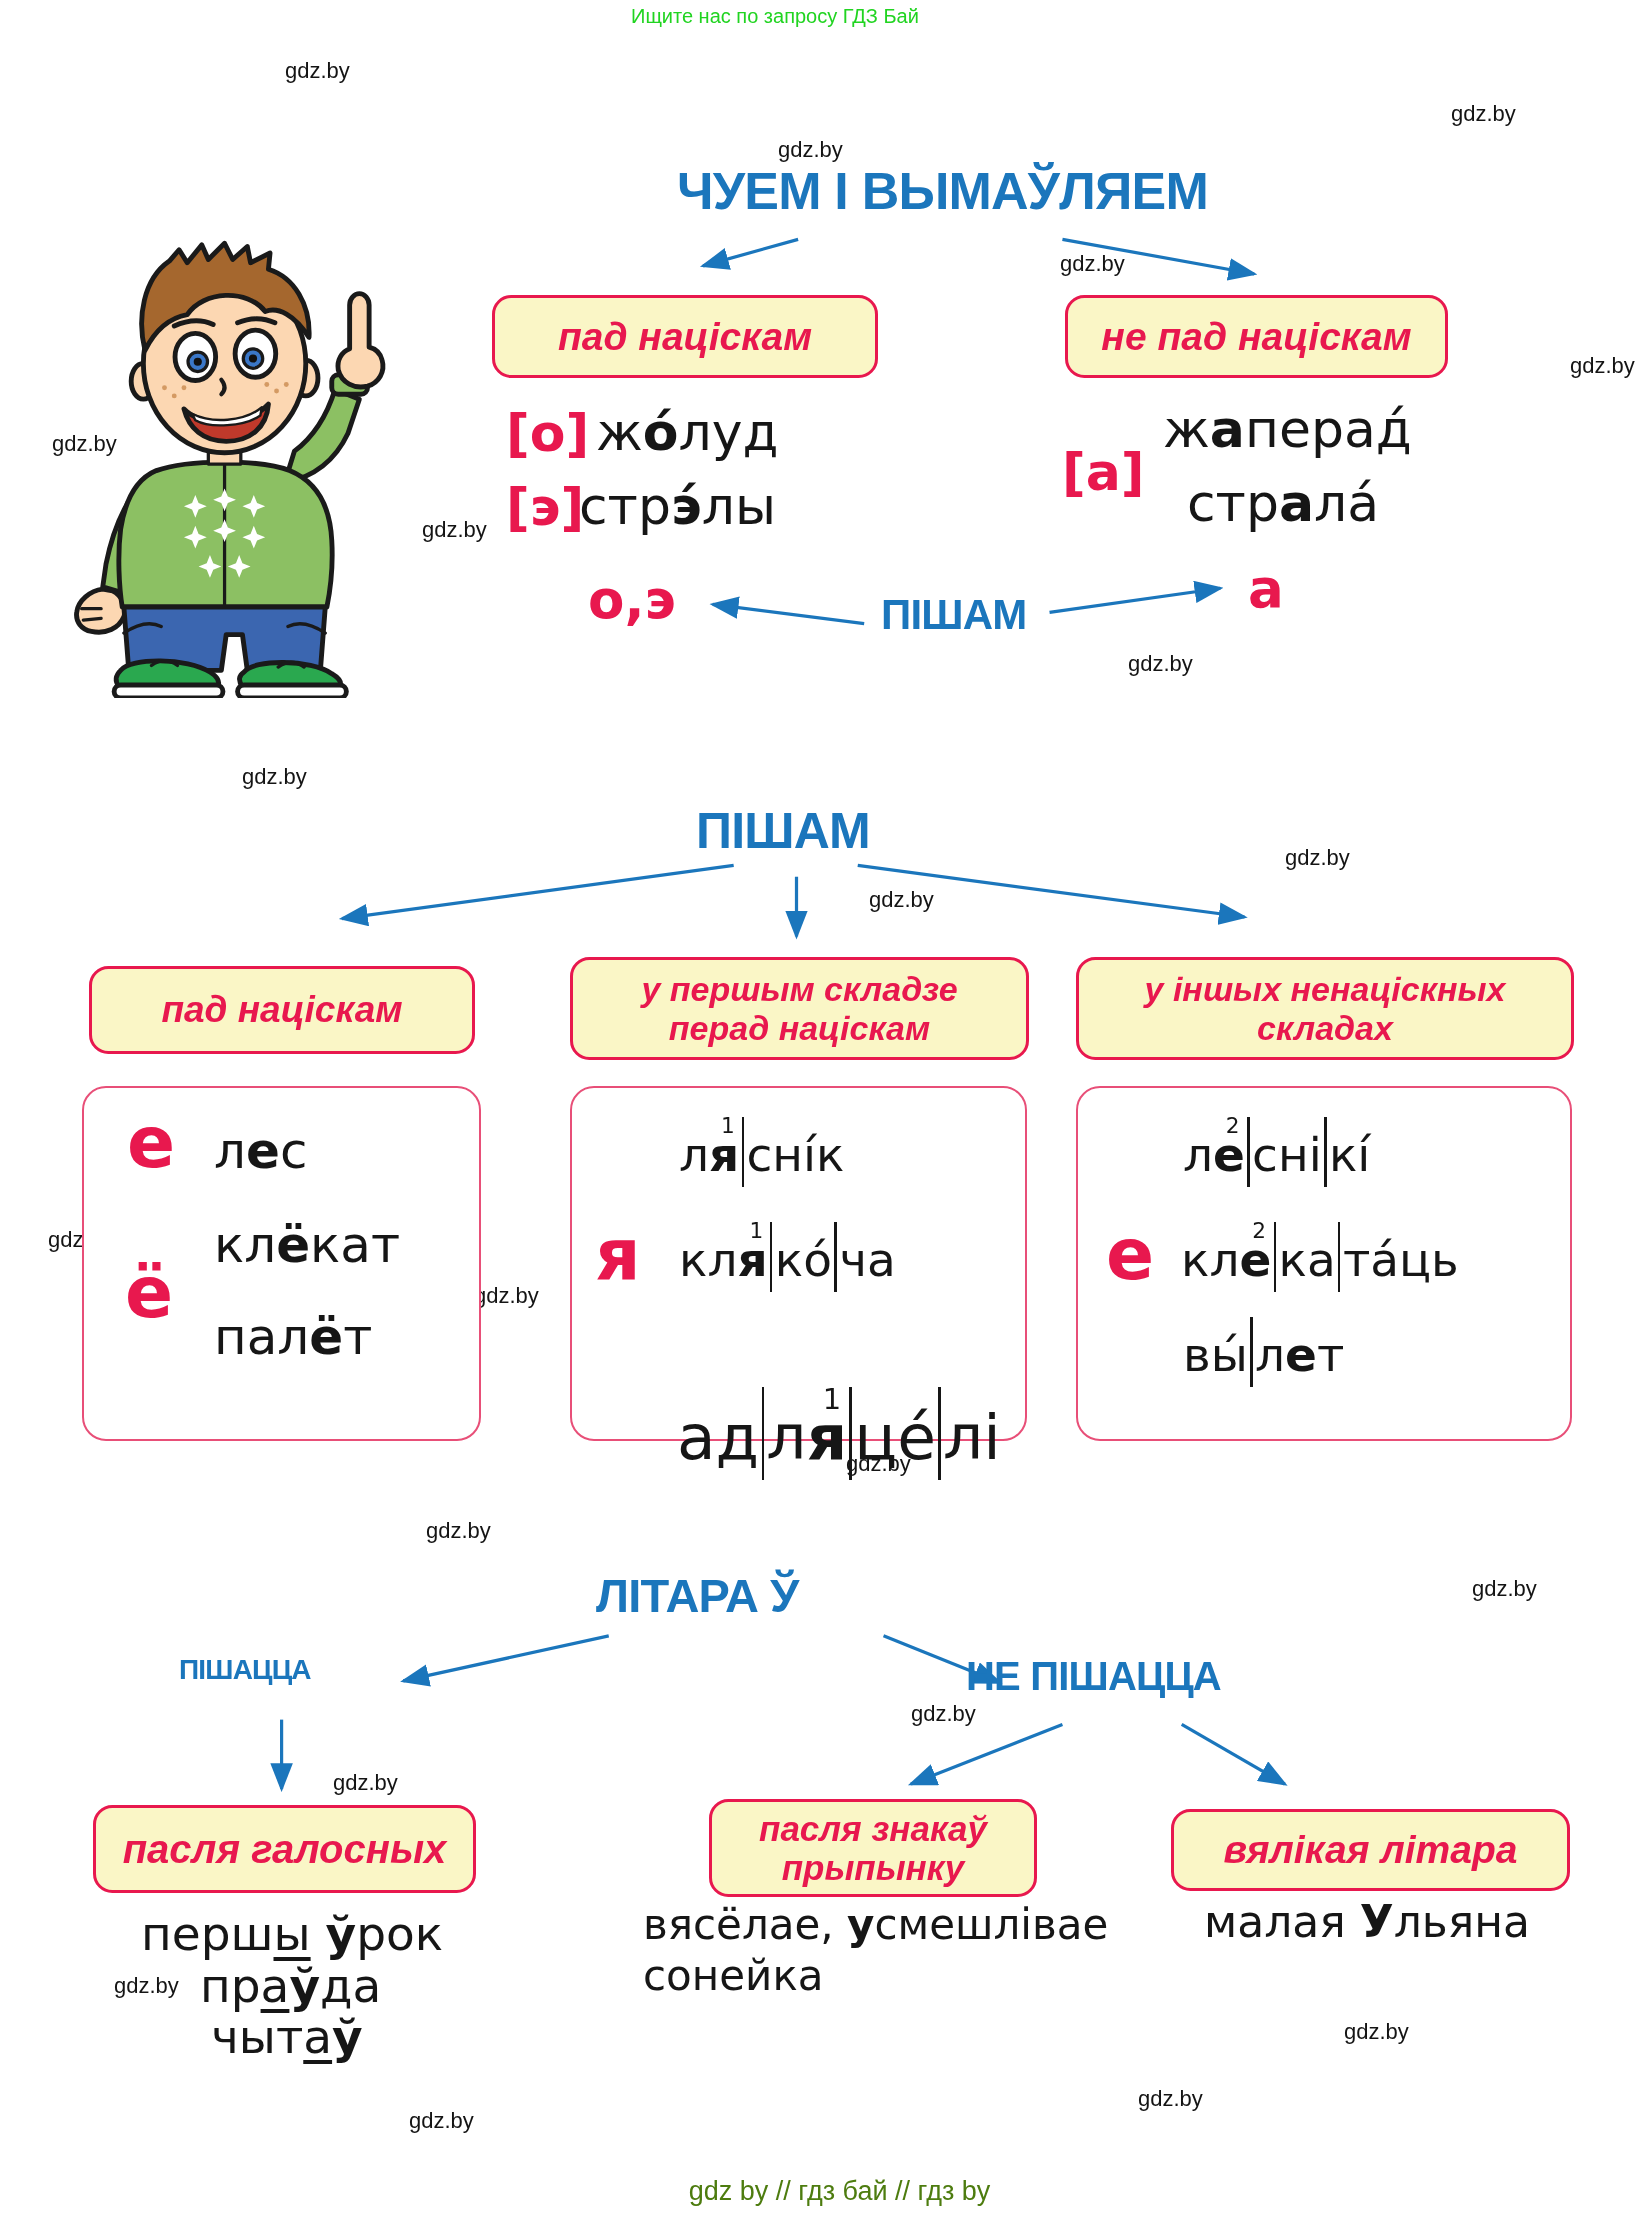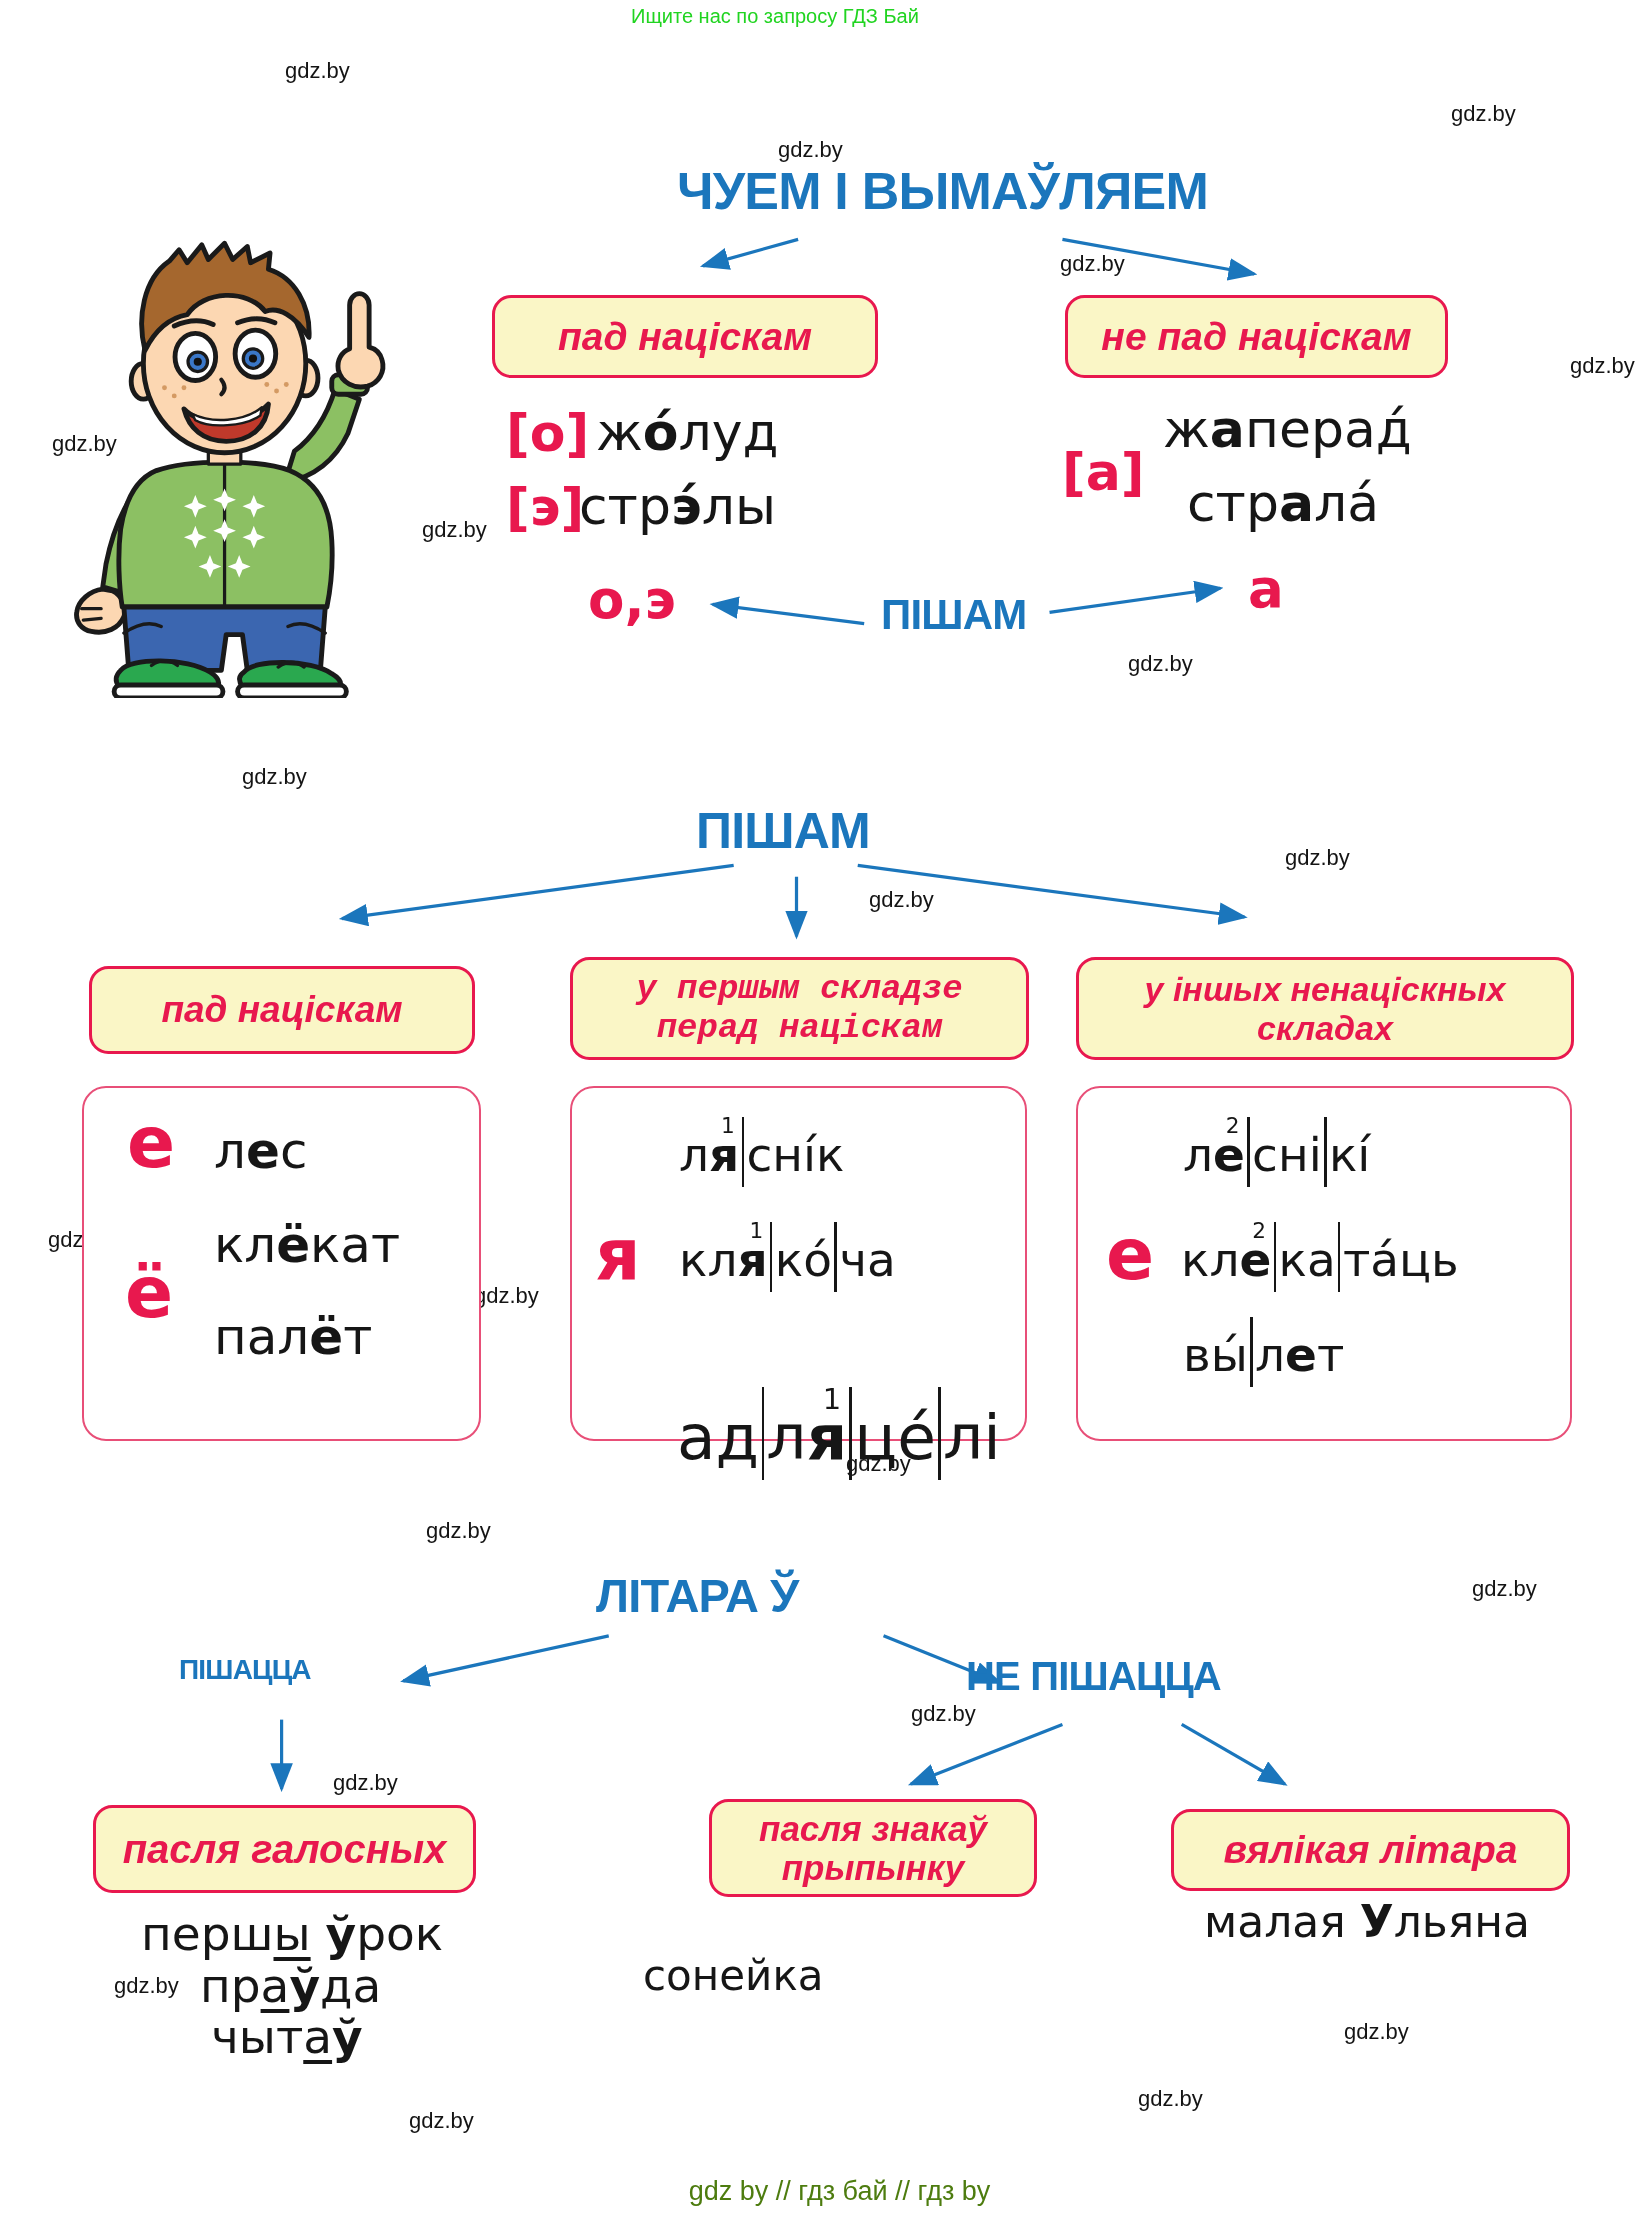--- a/index.html
+++ b/index.html
@@ -157,21 +157,21 @@
 
   <div class="abs crimson" style="left:588px;top:569px;font-size:53px;font-weight:bold;">о,э</div>
   <div class="abs h" style="left:881px;top:591px;font-size:42px;">ПІШАМ</div>
   <div class="abs crimson" style="left:1248px;top:558px;font-size:53px;font-weight:bold;">а</div>
 
   <div class="abs h" style="left:696px;top:802px;font-size:50px;">ПІШАМ</div>
 
   <div class="ybox" style="left:89px;top:966px;width:380px;height:82px;font-size:37px;">
     <span>пад  націскам</span>
   </div>
-  <div class="ybox" style="left:570px;top:957px;width:453px;height:97px;font-size:34px;font-family:Liberation Mono, monospace;">
+  <div class="ybox" style="left:570px;top:957px;width:453px;height:97px;font-size:34px;">
     <span>у першым складзе</span>
     <span>перад  націскам</span>
   </div>
   <div class="ybox" style="left:1076px;top:957px;width:492px;height:97px;font-size:34px;">
     <span>у іншых ненаціскных</span>
     <span>складах</span>
   </div>
 
   <div class="wbox" style="left:82px;top:1086px;width:395px;height:351px;"></div>
   <div class="wbox" style="left:570px;top:1086px;width:453px;height:351px;"></div>
@@ -205,19 +205,20 @@
     <span>прыпынку</span>
   </div>
   <div class="ybox" style="left:1171px;top:1809px;width:393px;height:76px;font-size:39px;">
     <span>вялікая літара</span>
   </div>
 
   <div class="exw" style="left:141px;top:1905px;font-size:47px;"><span class="seg">перш</span><span class="seg und">ы</span><span class="seg"> </span><span class="seg bold">ў</span><span class="seg">рок</span></div>
   <div class="exw" style="left:200px;top:1957px;font-size:47px;"><span class="seg">пр</span><span class="seg und">а</span><span class="seg bold">ў</span><span class="seg">да</span></div>
   <div class="exw" style="left:211px;top:2008px;font-size:47px;"><span class="seg">чыт</span><span class="seg und">а</span><span class="seg bold">ў</span></div>
 
+  <div class="exw" style="left:643px;top:1899px;font-size:42px;"><span class="seg">вясёлае, </span><span class="seg bold">у</span><span class="seg">смешлівае</span></div>
   <div class="exw" style="left:643px;top:1950px;font-size:42px;"><span class="seg">сонейка</span></div>
 
   <div class="exw" style="left:1204px;top:1894px;font-size:44px;"><span class="seg">малая </span><span class="seg bold">У</span><span class="seg">льяна</span></div>
 
   <div class="footer">gdz by  //  гдз бай  //  гдз by</div>
 </div>
 
 
 </body></html>

